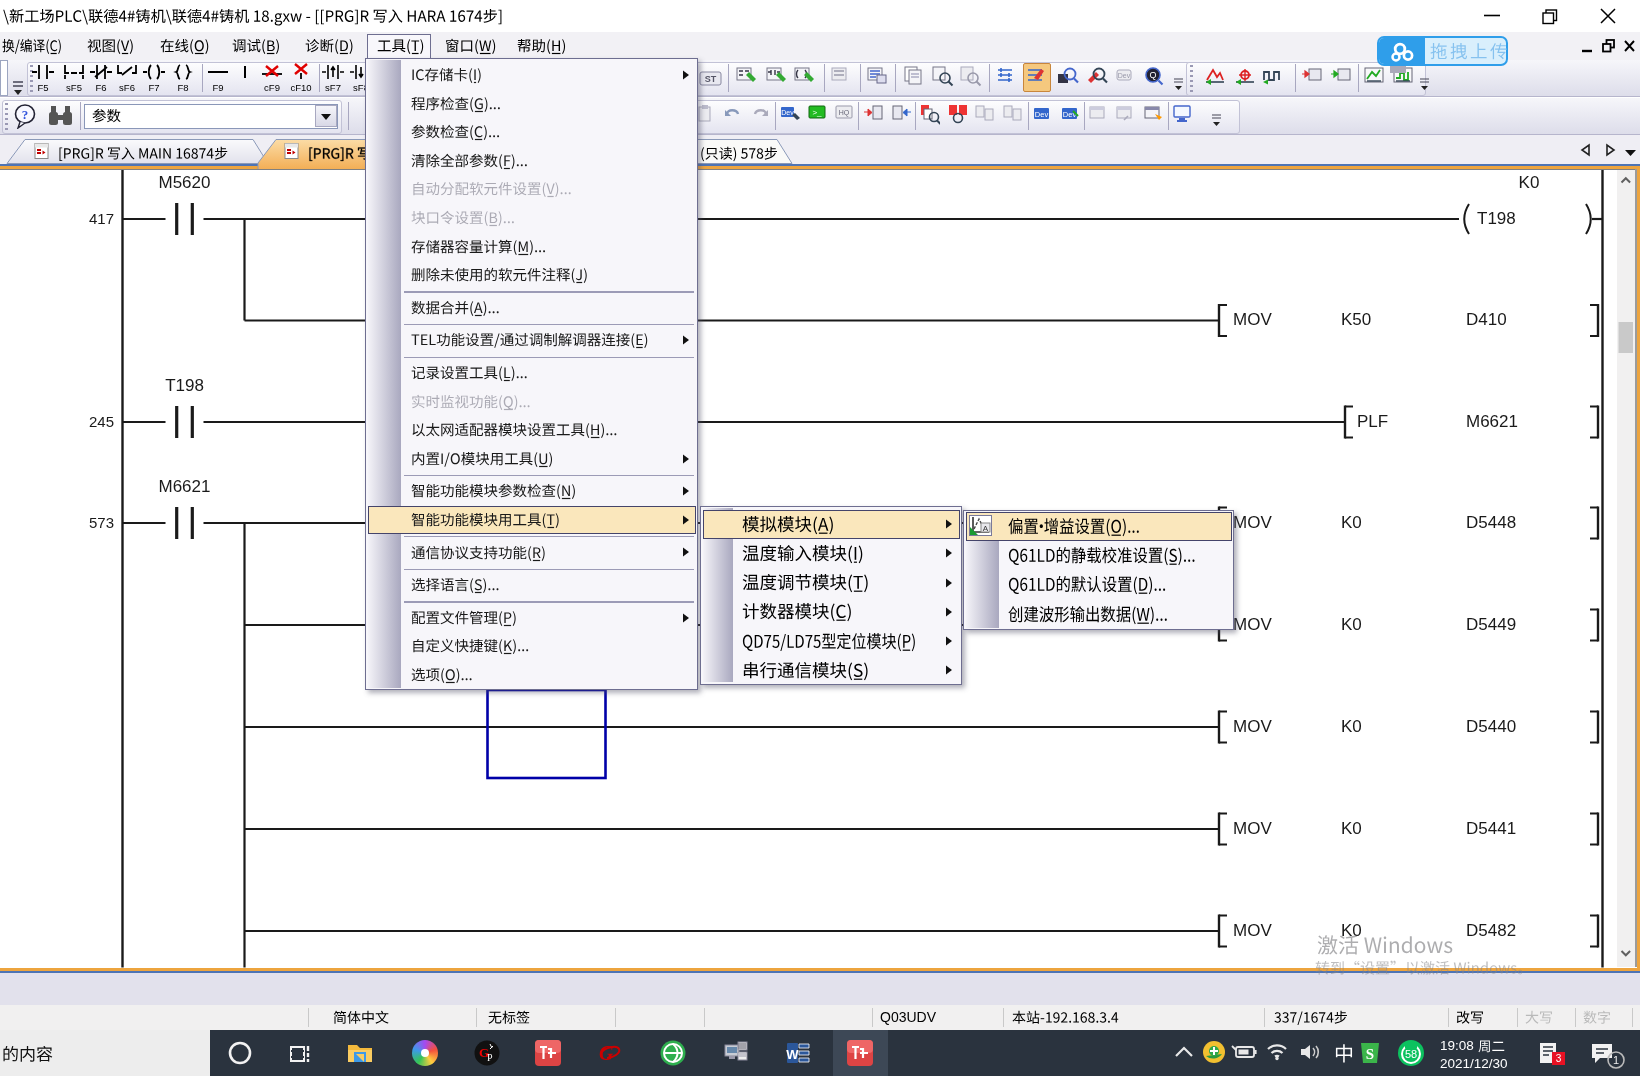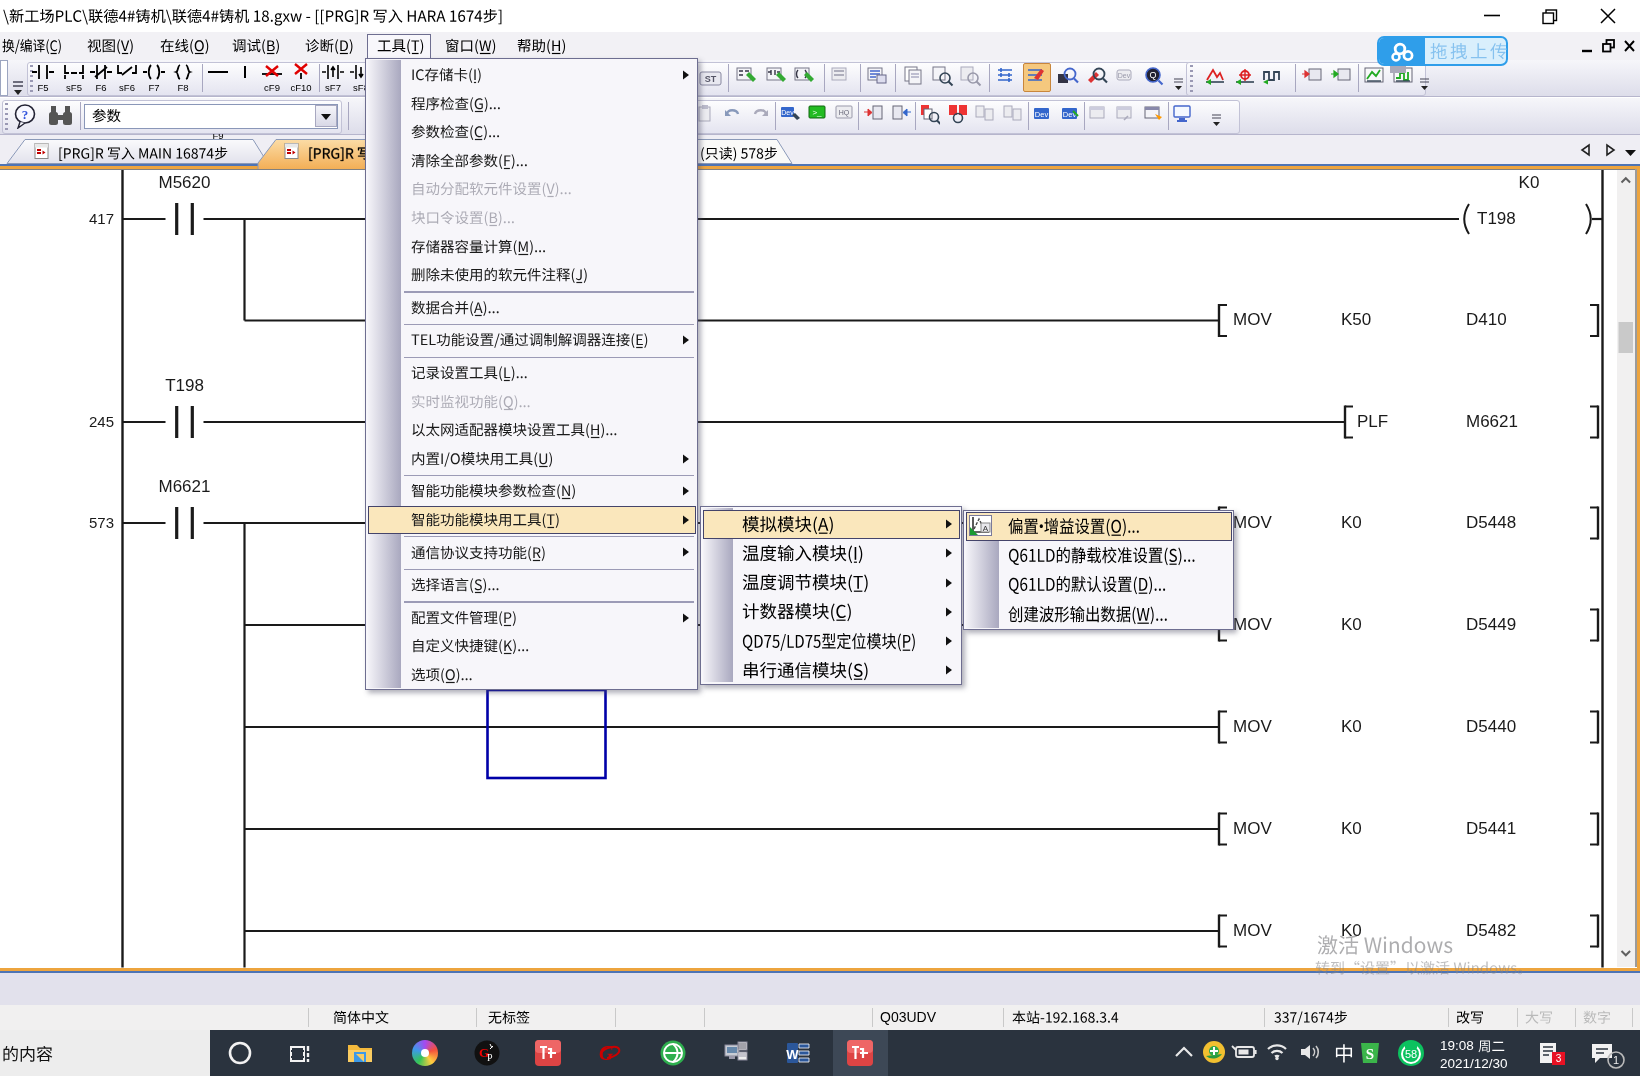--- a/index.html
+++ b/index.html
@@ -390,21 +390,21 @@
     <path d="M0 9h4M18 9h4M8 2c-3 3-3 11 0 14M14 2c3 3 3 11 0 14" stroke="#000" stroke-width="1.8" fill="none"></path>
   </svg>
 <div class="ab" style="left:154.0px;top:83.0px;font:9.5px 'Liberation Sans',sans-serif;color:#000;line-height:10.5px;white-space:pre;transform:translateX(-50%);">F7</div>
 <svg class="ab" style="left:172px;top:63px;width:22px;height:18px" viewBox="0 0 22 18">
     <path d="M8 2c-3 1-1 6-4 7 3 1 1 6 4 7M14 2c3 1 1 6 4 7-3 1-1 6-4 7" stroke="#000" stroke-width="1.8" fill="none"></path>
   </svg>
 <div class="ab" style="left:183.0px;top:83.0px;font:9.5px 'Liberation Sans',sans-serif;color:#000;line-height:10.5px;white-space:pre;transform:translateX(-50%);">F8</div>
 <svg class="ab" style="left:207px;top:63px;width:22px;height:18px" viewBox="0 0 22 18">
     <path d="M1 9h20" stroke="#000" stroke-width="2"></path>
   </svg>
-<div class="ab" style="left:218.0px;top:83.0px;font:9.5px 'Liberation Sans',sans-serif;color:#000;line-height:10.5px;white-space:pre;transform:translateX(-50%);margin-top:48px;">F9</div>
+<div class="ab" style="left:218.0px;top:83.0px;font:9.5px 'Liberation Sans',sans-serif;color:#000;line-height:10.5px;white-space:pre;transform:translateX(-50%);">F9</div>
 <svg class="ab" style="left:234px;top:63px;width:22px;height:18px" viewBox="0 0 22 18">
     <path d="M11 3v12" stroke="#000" stroke-width="2"></path>
   </svg>
 <div class="ab" style="left:245.0px;top:101px;font:9.5px 'Liberation Sans',sans-serif;color:#000;line-height:10.5px;white-space:pre;transform:translateX(-50%);">sF9</div>
 <svg class="ab" style="left:261px;top:63px;width:22px;height:18px" viewBox="0 0 22 18">
     <path d="M1 11h20" stroke="#000" stroke-width="1.8"></path>
     <path d="M5 3l12 10M17 3L5 13" stroke="#E00000" stroke-width="2.4"></path>
   </svg>
 <div class="ab" style="left:272.0px;top:83.0px;font:9.5px 'Liberation Sans',sans-serif;color:#000;line-height:10.5px;white-space:pre;transform:translateX(-50%);">cF9</div>
 <svg class="ab" style="left:290px;top:63px;width:22px;height:18px" viewBox="0 0 22 18">

